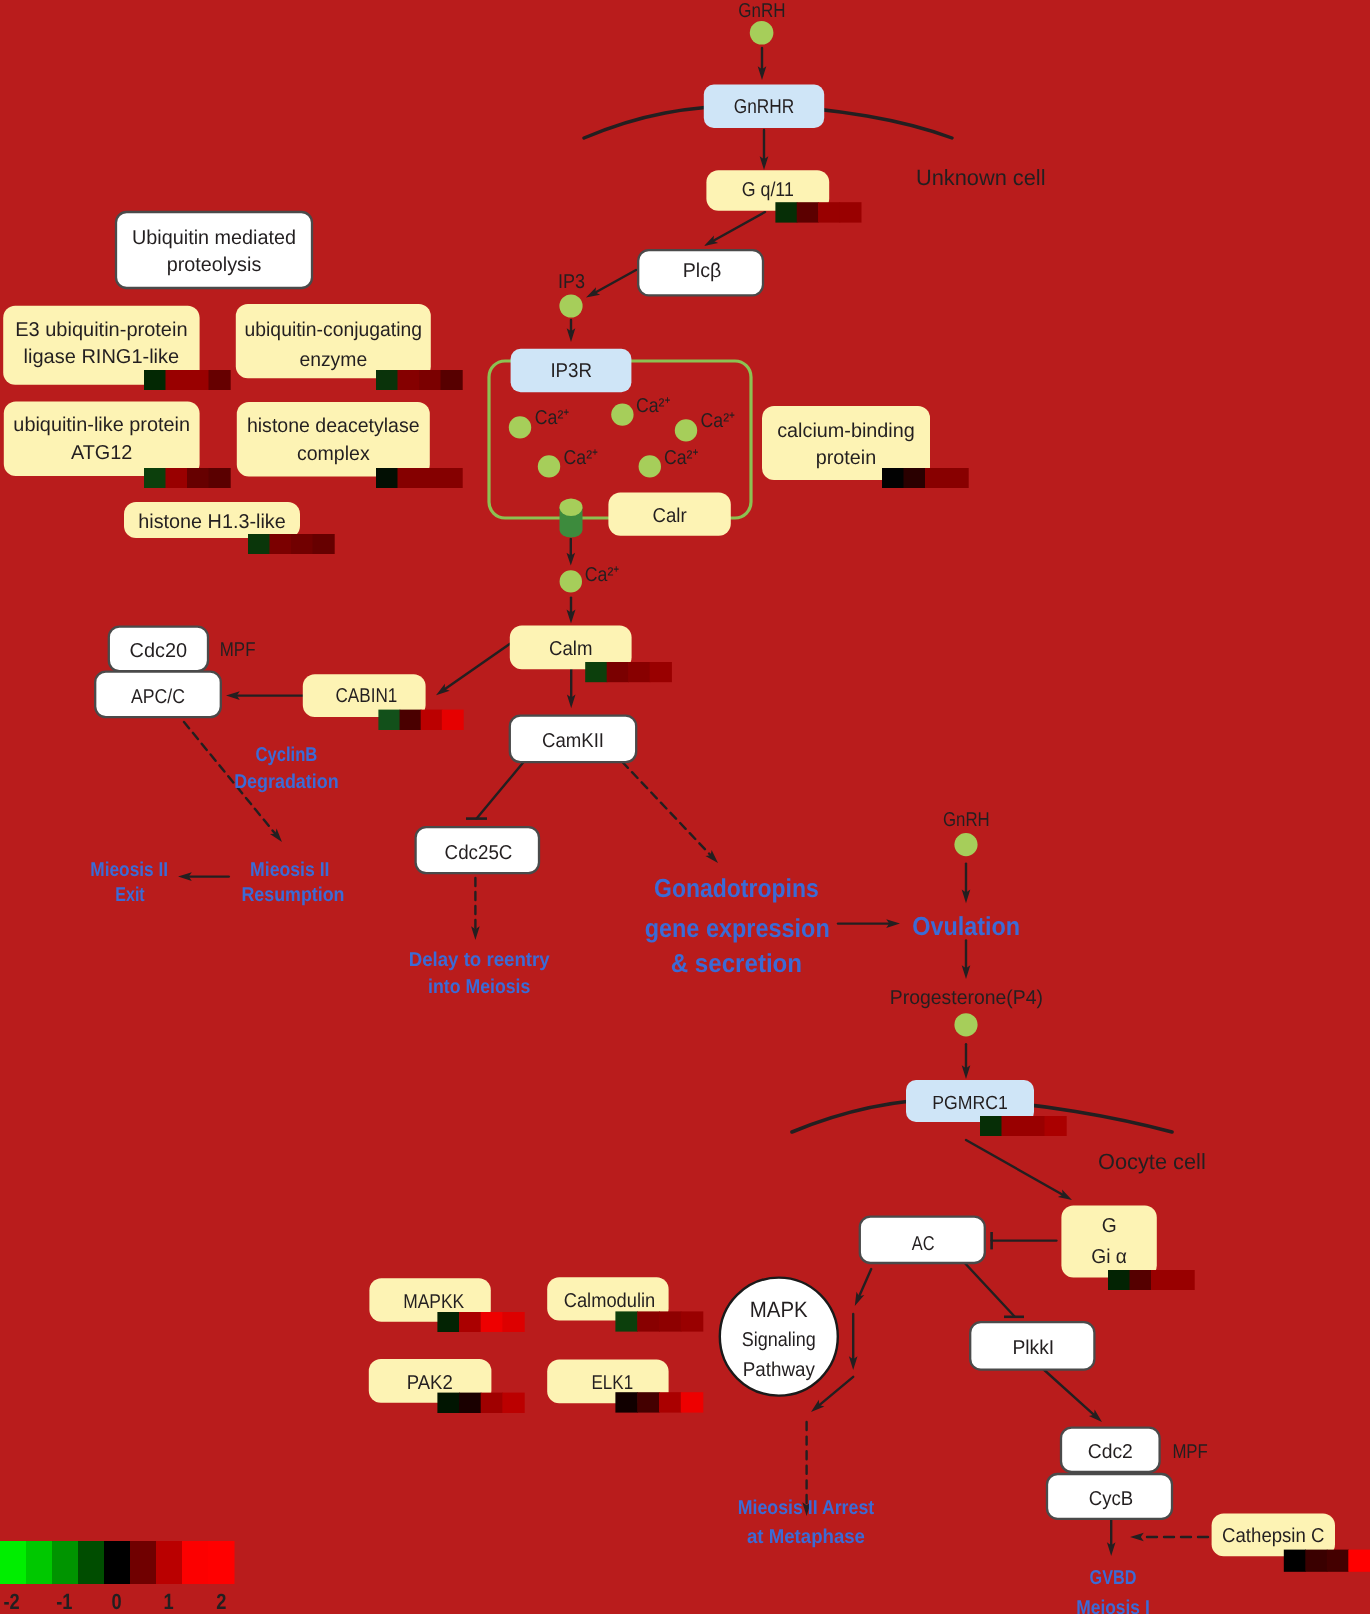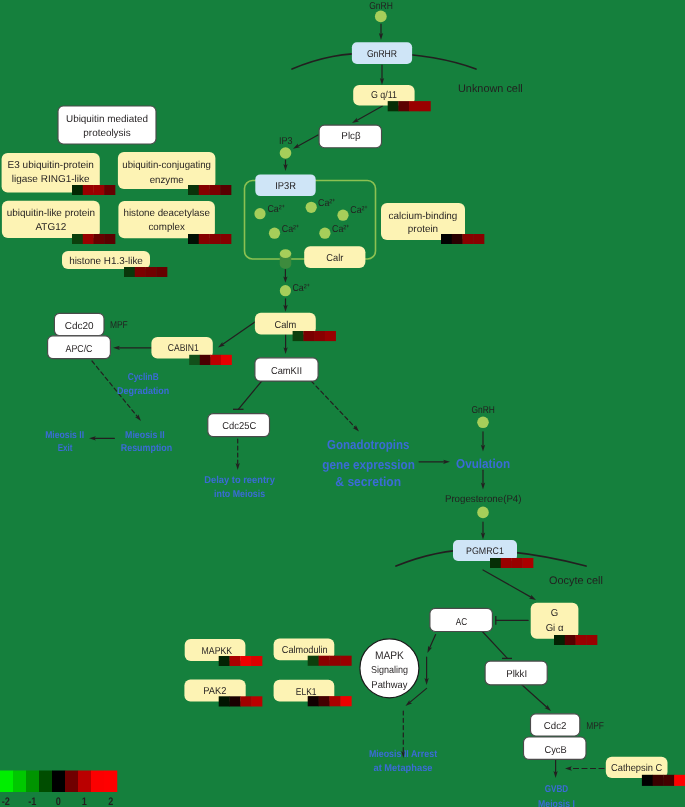--- a/index.html
+++ b/index.html
@@ -1,20 +1,20 @@
 <!DOCTYPE html>
 <html><head>
 <meta charset="utf-8">
 <style>
   html,body{margin:0;padding:0;background:#ffffff;
             -webkit-font-smoothing:antialiased;
             text-rendering:geometricPrecision;}
   body{width:685px;height:807px;overflow:hidden;
        font-family:"Liberation Sans",sans-serif;}
-  #stage{position:relative;width:685px;height:807px;background:#15803d;}
+  #stage{position:relative;width:685px;height:807px;background:#b91c1c;}
   svg#diagram{position:absolute;left:0;top:0;display:block;}
 </style>
 </head>
 <body>
 
 <div id="stage">
   <svg id="diagram" width="685" height="807" viewBox="0 0 685 807">
     <defs>
       <marker id="arrow" refX="7.2" refY="2.1" markerWidth="20" markerHeight="20" markerUnits="userSpaceOnUse" overflow="visible" orient="auto-start-reverse">
         <path d="M0,0 L7.4,2.1 L0,4.2 L1.0,2.1 z" fill="#231f20"></path>

